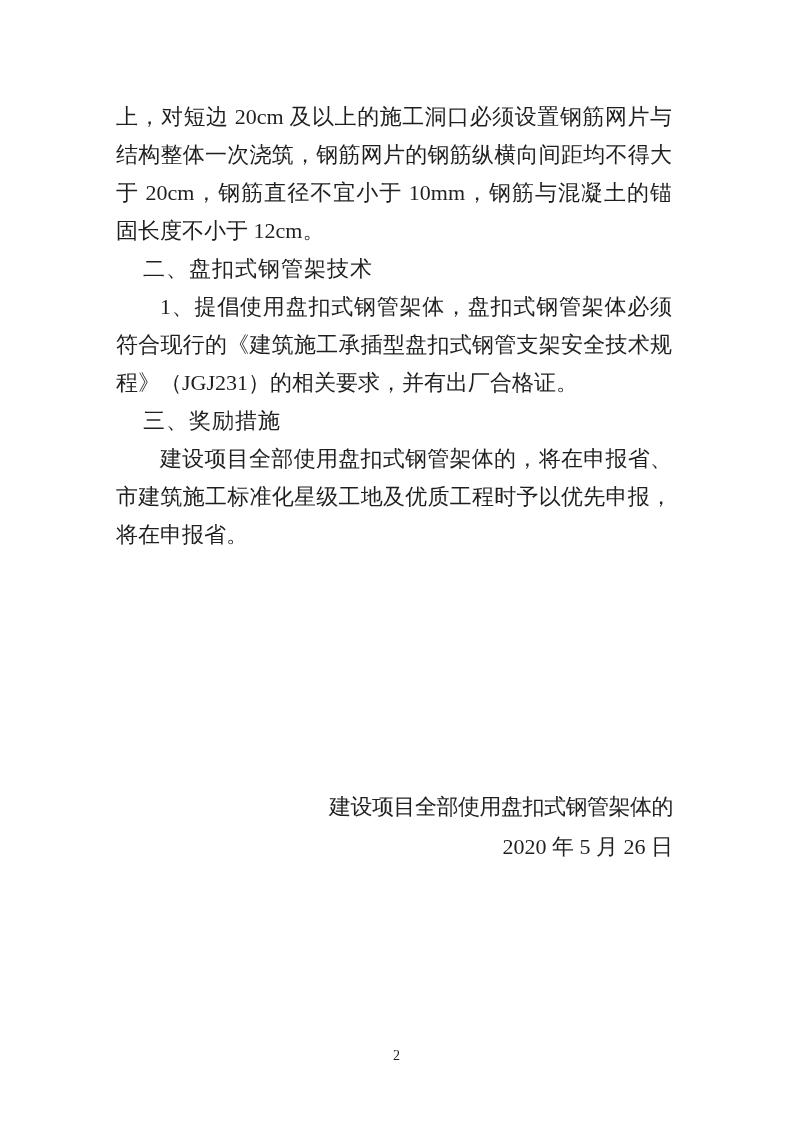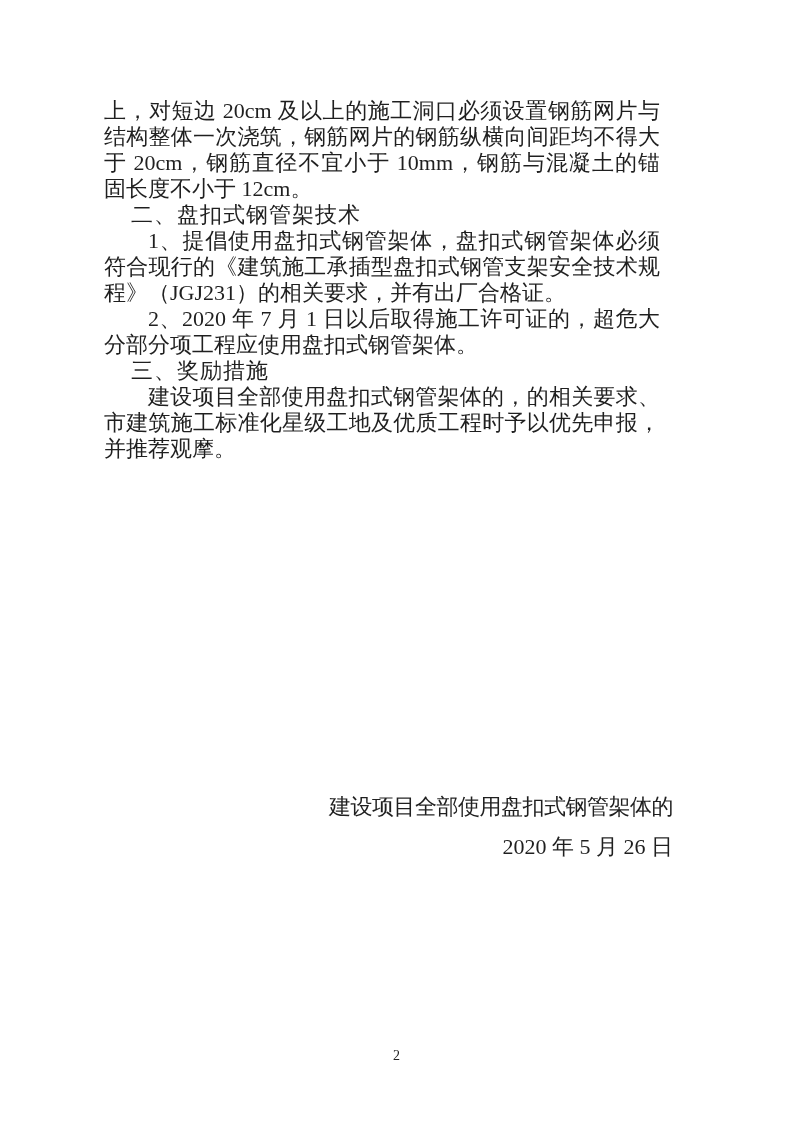--- a/index.html
+++ b/index.html
@@ -11,25 +11,25 @@
     position: relative;
     width: 793px;
     height: 1122px;
     background: #ffffff;
     overflow: hidden;
     font-family: "Liberation Serif", serif;
     color: #1f1f1f;
   }
   .doc-body {
     position: absolute;
-    left: 104px;
+    left: 116px;
     top: 98px;
     width: 556px;
     font-size: 22px;
-    line-height: 26px;
+    line-height: 38px;
     text-align: justify;
   }
   .para {
     margin: 0;
     text-indent: 2em;
   }
   .para.continuation {
     text-indent: 0;
   }
   .heading {
@@ -77,25 +77,24 @@
 
 <div class="page">
 
   <div class="doc-body">
     <p class="para continuation">上，对短边 20cm 及以上的施工洞口必须设置钢筋网片与结构整体一次浇筑，钢筋网片的钢筋纵横向间距均不得大于 20cm，钢筋直径不宜小于 10mm，钢筋与混凝土的锚固长度不小于 12cm。</p>
 
     <p class="heading">二、盘扣式钢管架技术</p>
 
     <p class="para">1、提倡使用盘扣式钢管架体，盘扣式钢管架体必须符合现行的《建筑施工承插型盘扣式钢管支架安全技术规程》（JGJ231）的相关要求，并有出厂合格证。</p>
 
-    <p class="para">2、2020 年 7 月 1 日以后取得施工许可证的，超危大分部分项工程应使用盘扣式钢管架体。</p>
 
     <p class="heading">三、奖励措施</p>
 
-    <p class="para">建设项目全部使用盘扣式钢管架体的，的相关要求、市建筑施工标准化星级工地及优质工程时予以优先申报，并推荐观摩。</p>
+    <p class="para">建设项目全部使用盘扣式钢管架体的，将在申报省、市建筑施工标准化星级工地及优质工程时予以优先申报，将在申报省。</p>
   </div>
 
   <div class="signature-block">
     <span class="signature-inner">
       <span class="signature-org">建设项目全部使用盘扣式钢管架体的</span>
       <span class="signature-date">2020 年 5 月 26 日</span>
     </span>
   </div>
 
   <div class="page-footer">

